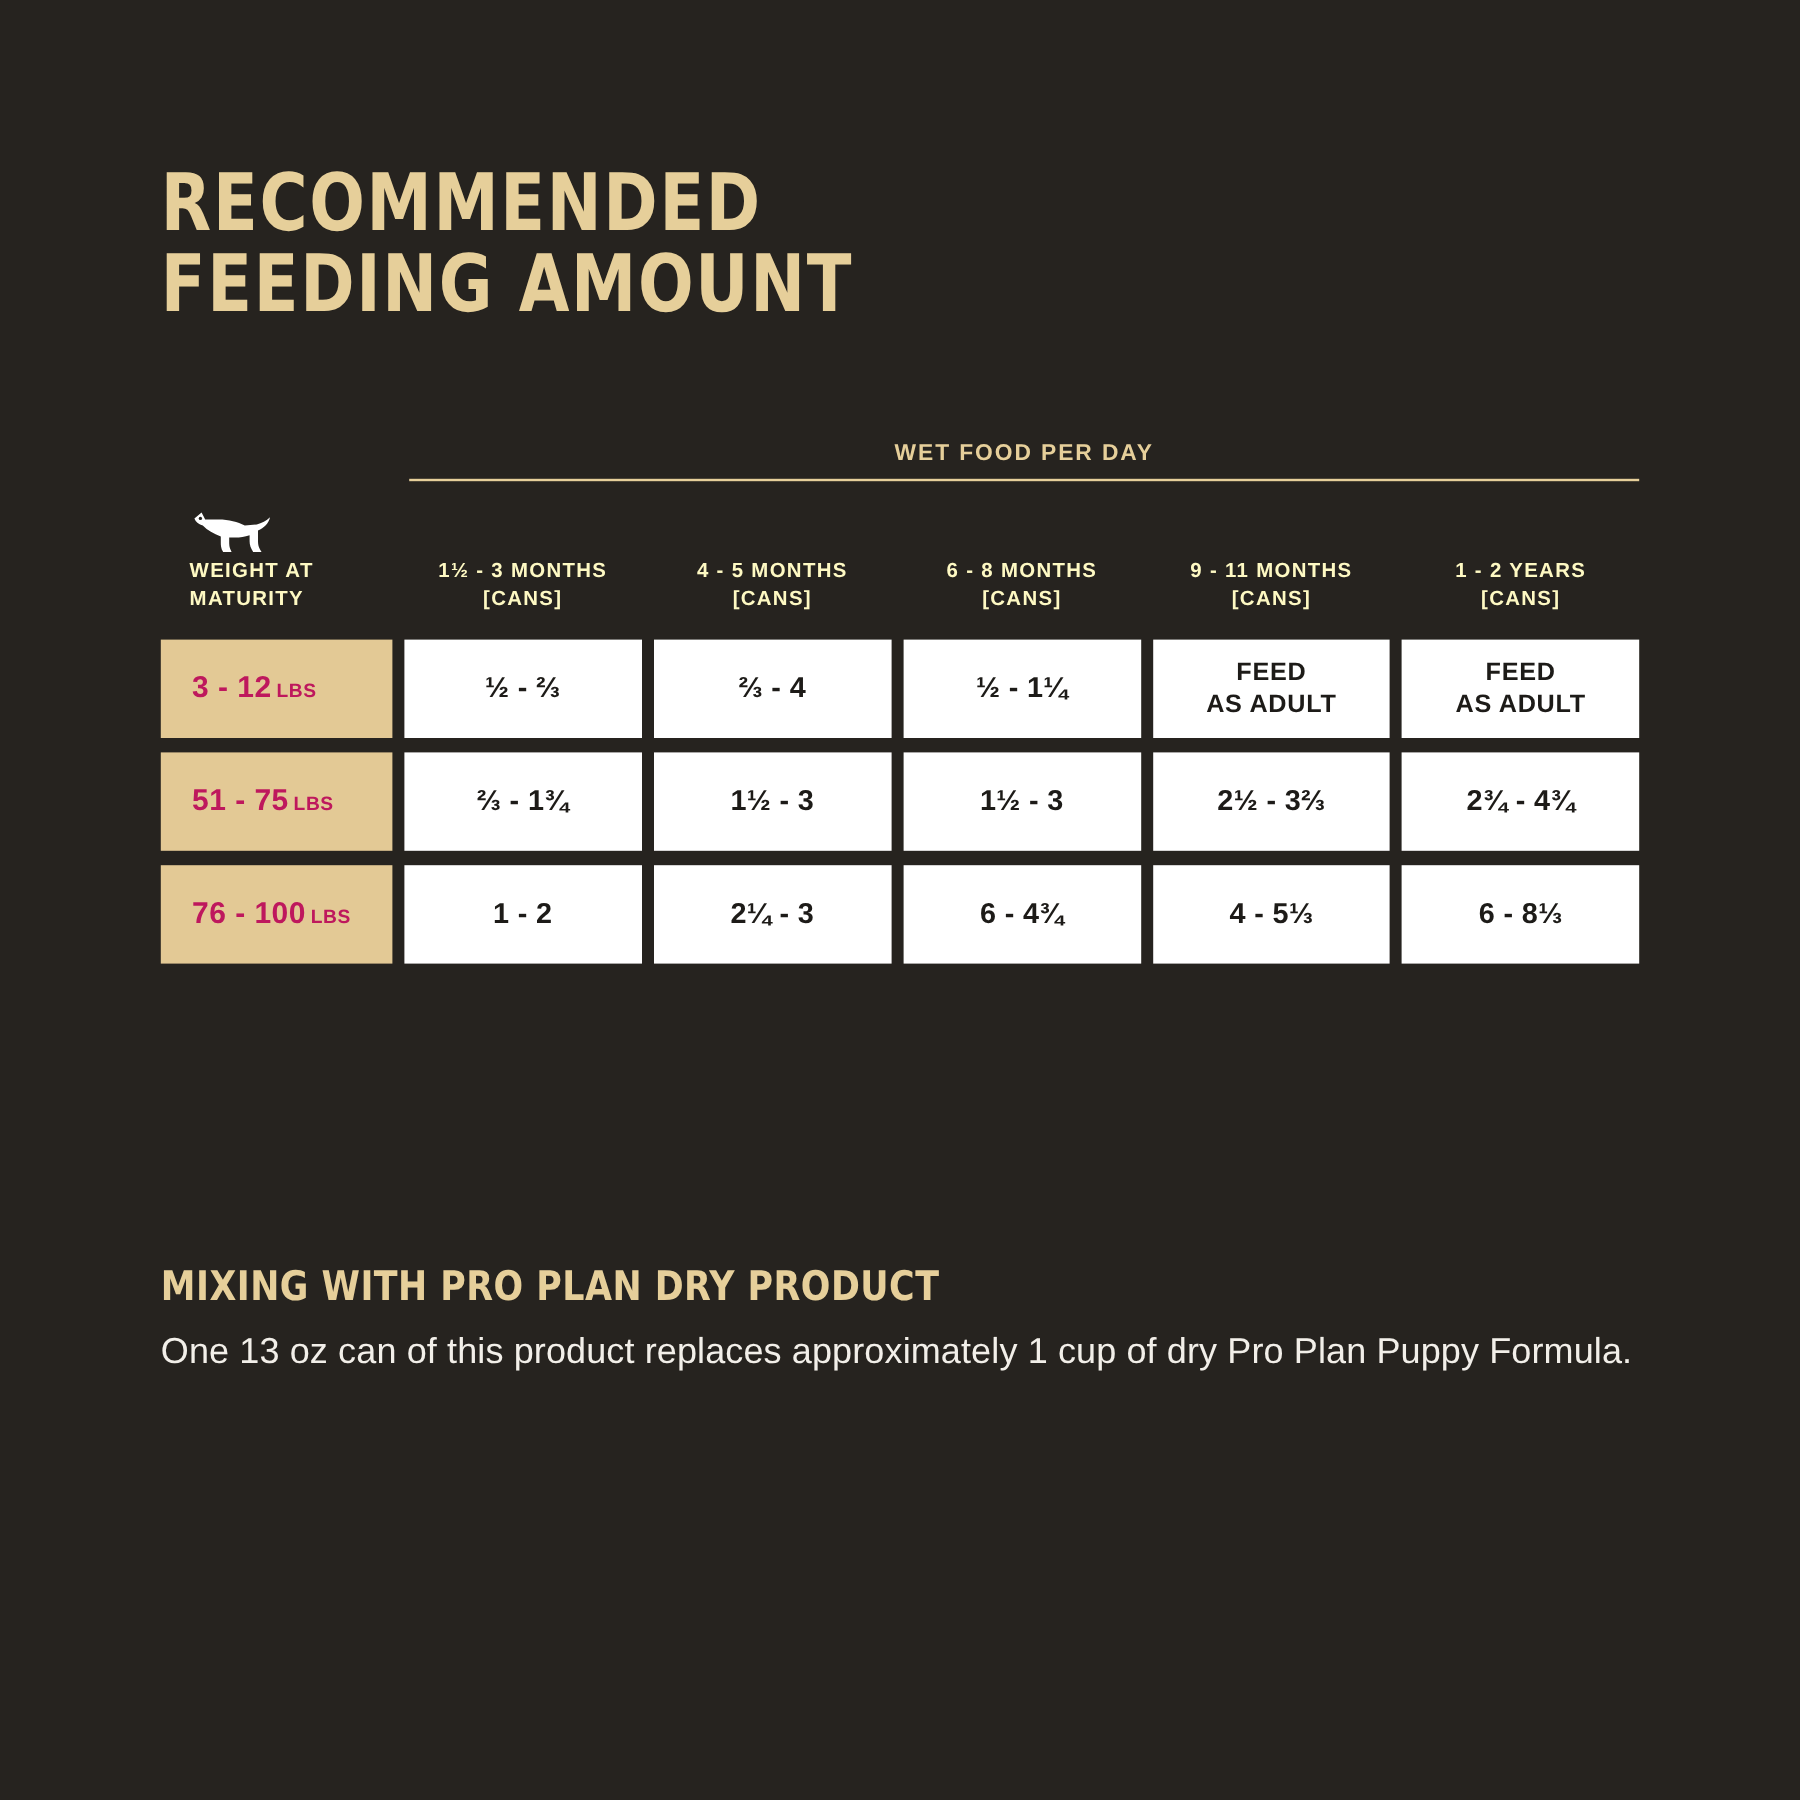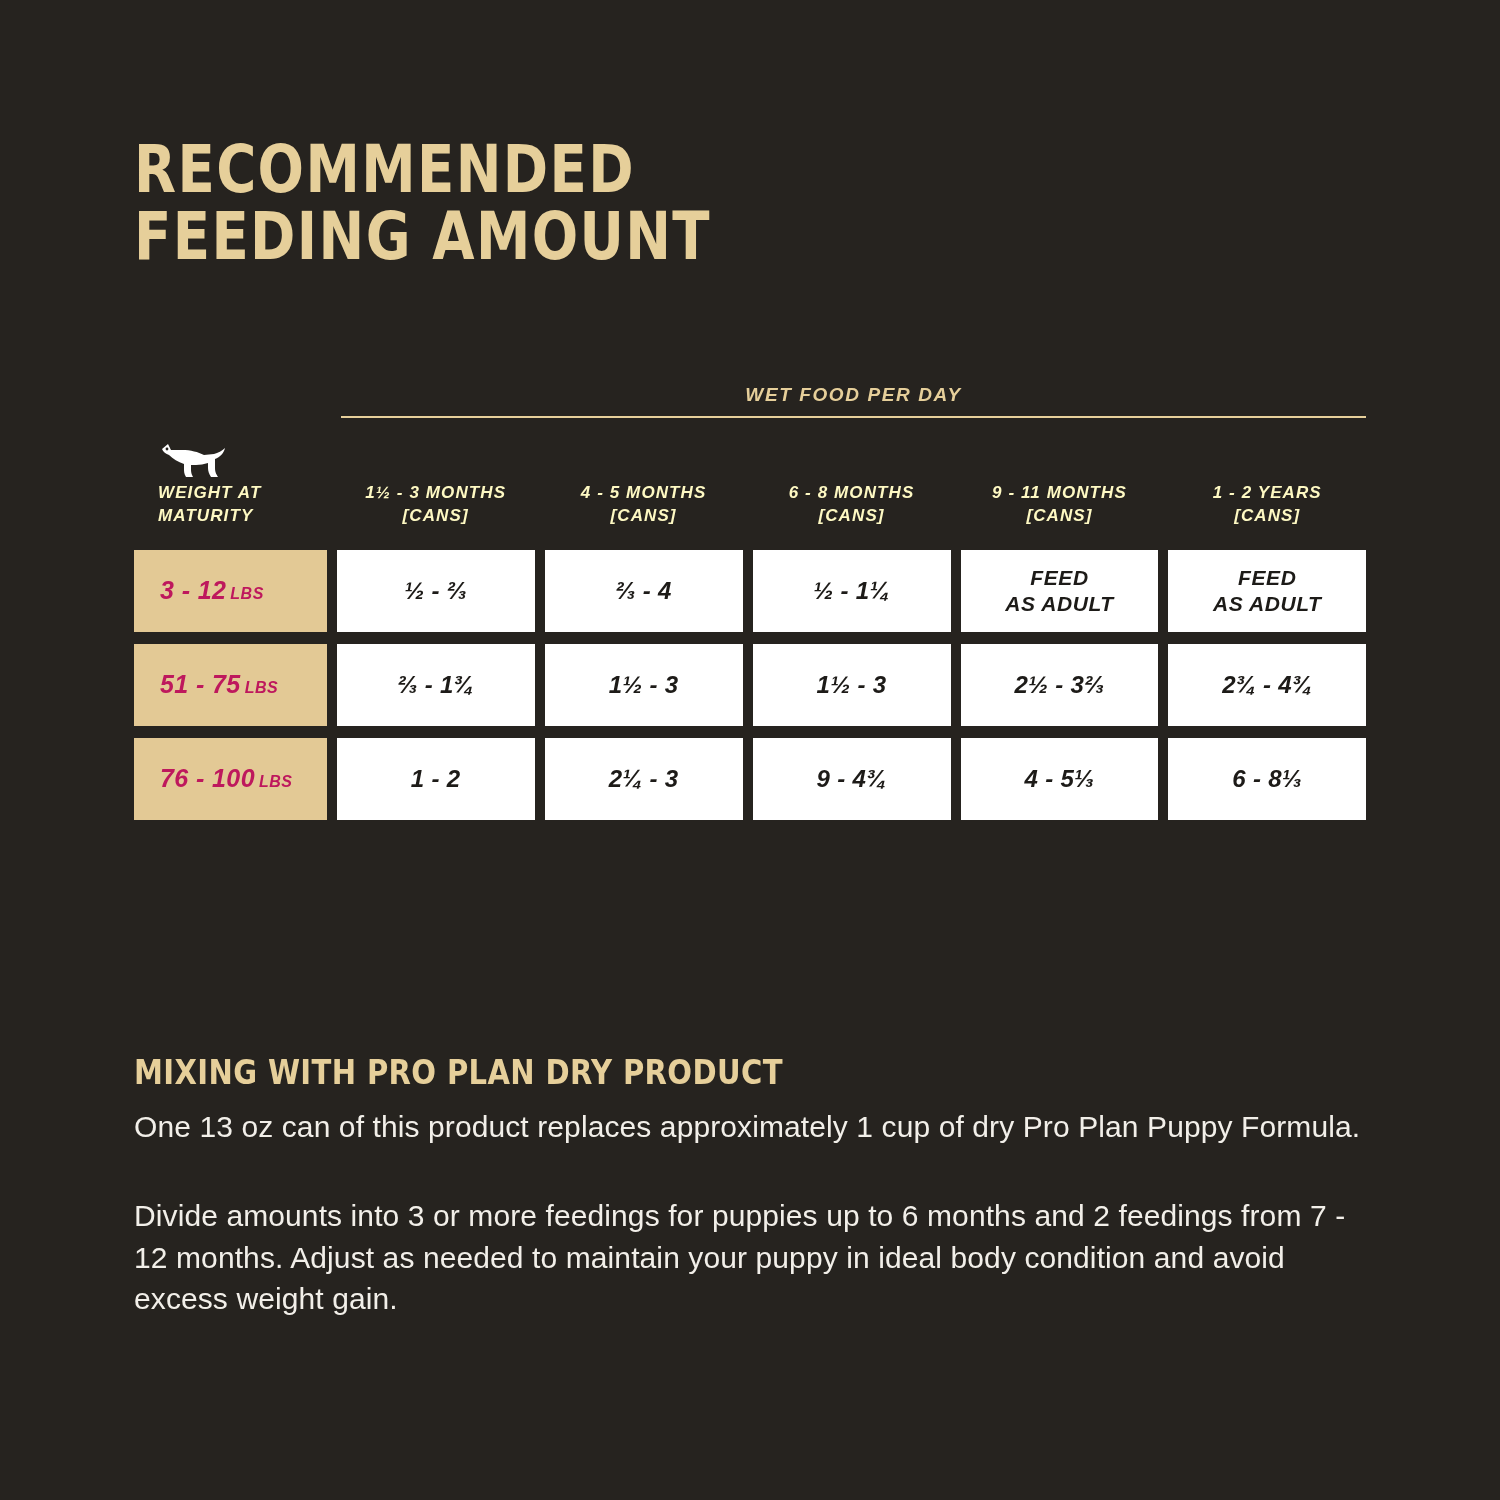--- a/index.html
+++ b/index.html
@@ -31,23 +31,22 @@
     text-transform: uppercase;
     transform: scaleX(0.92);
     transform-origin: left top;
   }
   .title div { white-space: nowrap; }
 
   
   .table-wrap {
     position: absolute;
     left: 134px;
-    top: 384px;
+    top: 367px;
     width: 1340px;
-    font-style: italic;
   }
   .wet-head {
     position: relative;
     margin-left: 207px;
     width: 1025px;
     text-align: center;
   }
   .wet-head .label {
     color: #e6cf9a;
     font-size: 19px;
@@ -233,27 +232,26 @@
           <td class="cell">1½ - 3</td>
           <td class="cell">2½ - 3⅔</td>
           <td class="cell">2¾ - 4¾</td>
         </tr>
         <tr>
           <td class="weight">
             <span>76 - 100</span><span class="lbs">LBS</span>
           </td>
           <td class="cell">1 - 2</td>
           <td class="cell">2¼ - 3</td>
-          <td class="cell">9 - 4¾</td>
+          <td class="cell">6 - 4¾</td>
           <td class="cell">4 - 5⅓</td>
           <td class="cell">6 - 8⅓</td>
         </tr>
       </tbody>
     </table>
   </div>
 
   <div class="bottom">
     <div class="sub-title">Mixing with Pro Plan Dry Product</div>
     <div class="body-text">One 13 oz can of this product replaces approximately 1 cup of dry Pro Plan Puppy Formula.</div>
-    <div class="body-text second">Divide amounts into 3 or more feedings for puppies up to 6 months and 2 feedings from 7 - 12 months. Adjust as needed to maintain your puppy in ideal body condition and avoid excess weight gain.</div>
   </div>
 
 </div>
 
 </body></html>

